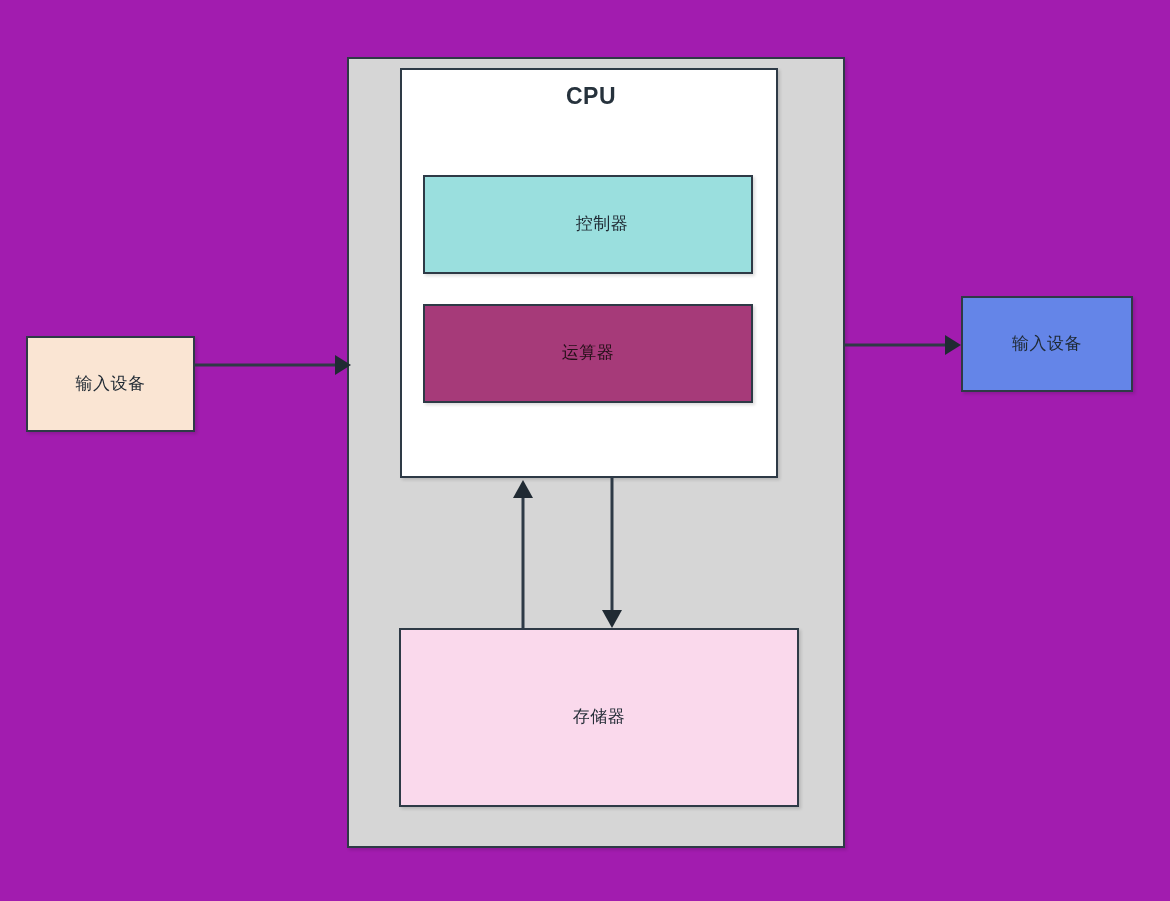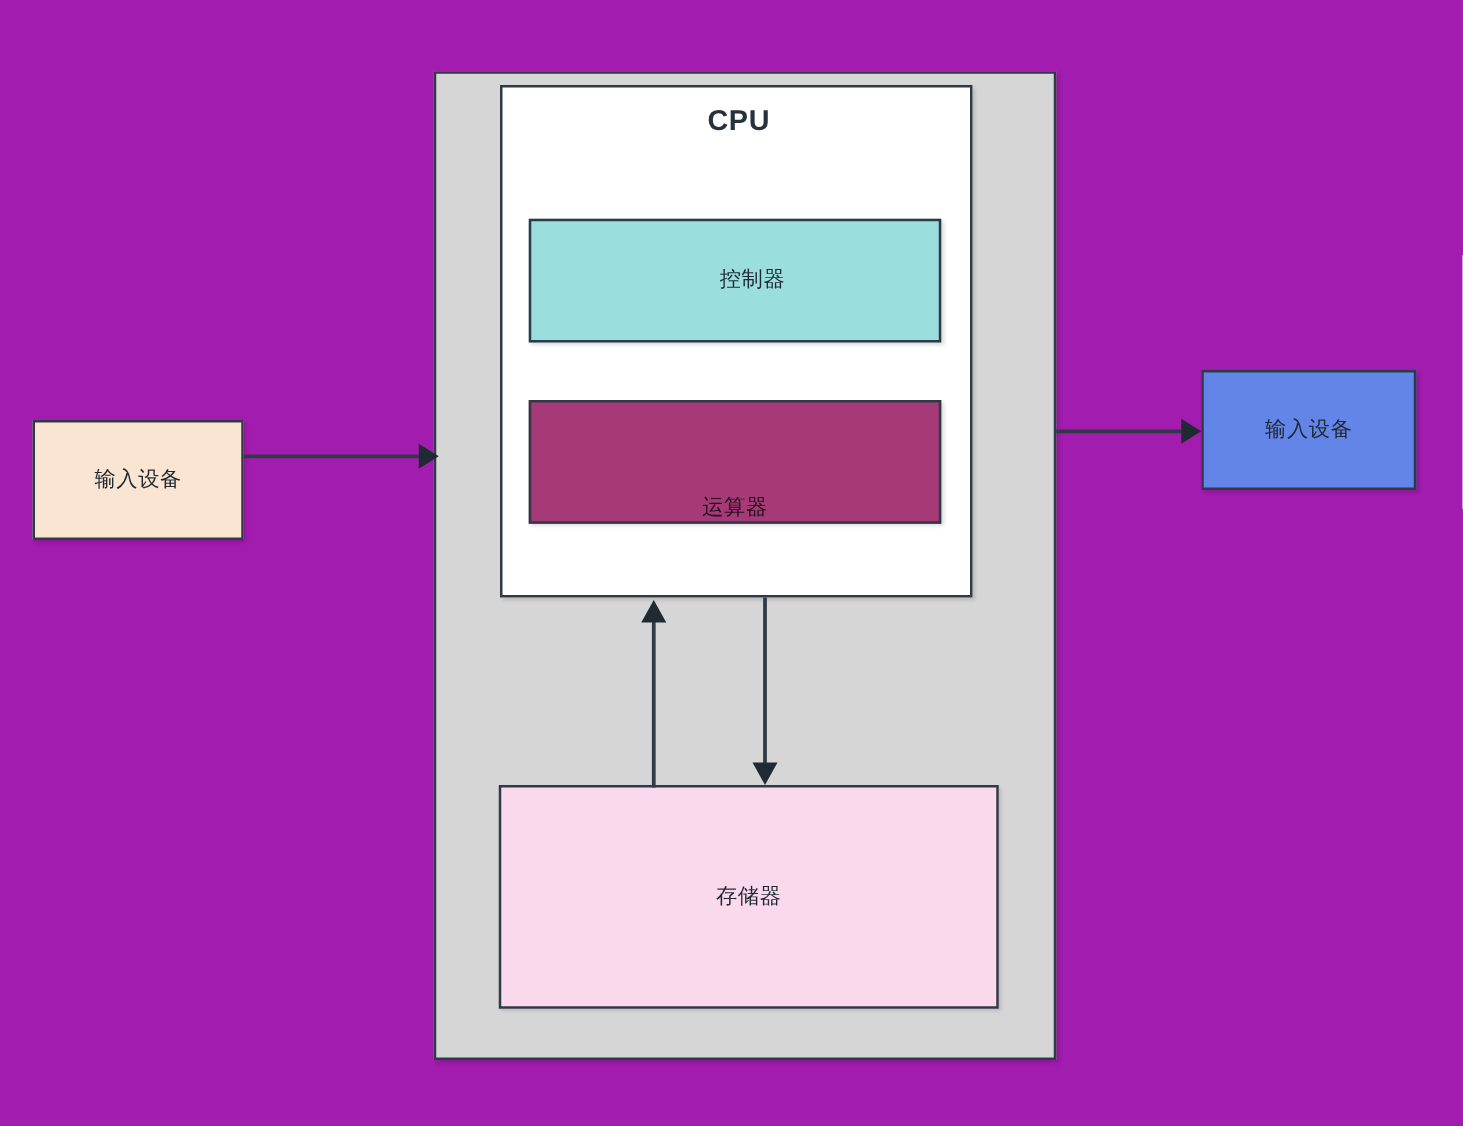--- a/index.html
+++ b/index.html
@@ -64,26 +64,25 @@
   #controller-box {
     left: 423px;
     top: 175px;
     width: 330px;
     height: 99px;
     background: #9ADFDE;
     padding-left: 28px;
   }
   #alu-box {
     left: 423px;
-    top: 320px;
+    top: 304px;
     width: 330px;
     height: 99px;
     background: #A63A79;
     color: #241018;
-    align-items: flex-end;
   }
   #memory-box {
     left: 399px;
     top: 628px;
     width: 400px;
     height: 179px;
     background: #FAD9EC;
   }
   #input-box {
     left: 26px;

